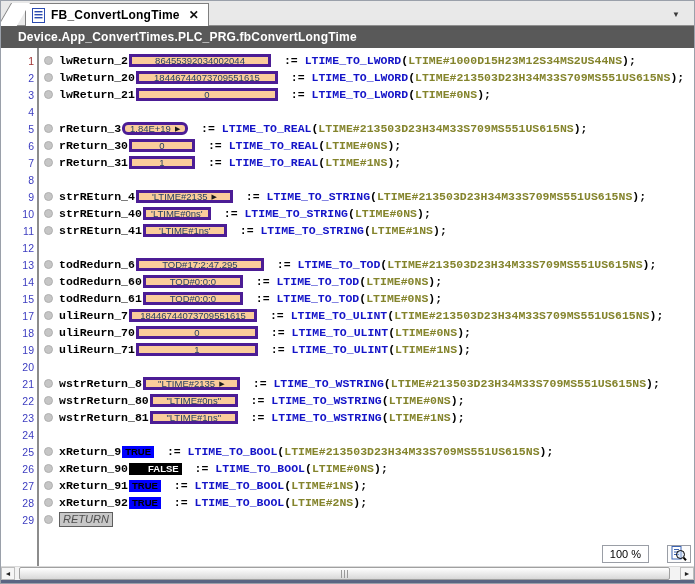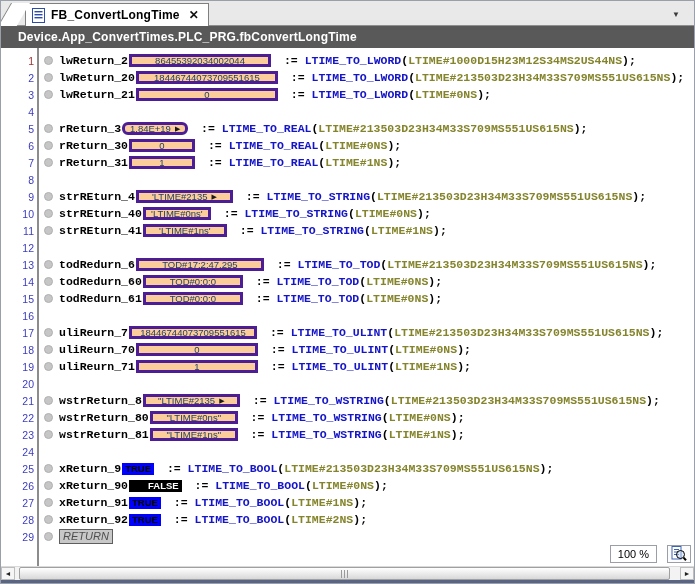--- a/index.html
+++ b/index.html
@@ -47,21 +47,21 @@
   }
   .varrow{font-size:7px;color:#1A1A1A;margin-left:4px;line-height:1;}
   .chip{display:inline-flex;align-items:center;height:12px;padding:0 3px;margin:0 6px 0 1px;
     font-family:"Liberation Sans",sans-serif;font-size:9.5px;font-weight:bold;}
   .chip.t{background:#0000FF;color:#000;text-align:center;}
   .chip.f{background:#000;color:#FFF;padding-left:19px;}
   .retbox{display:inline-block;background:#C8C8C8;border:1px solid #5E5E5E;color:#4E4E4E;
     font-family:"Liberation Sans",sans-serif;font-size:11px;font-weight:normal;
     height:13px;line-height:13px;padding:0 3px;font-style:italic;}
   
-  .zoomctl{position:absolute;right:3px;bottom:3px;display:flex;gap:10px;align-items:stretch;}
+  .zoomctl{position:absolute;right:3px;bottom:3px;display:flex;gap:18px;align-items:stretch;}
   .zbox{border:1px solid #9A9EA6;background:#FFF;font-size:11px;color:#000;padding:1px 7px;display:flex;align-items:center;}
   .magbtn{width:22px;border:1px solid #9A9EA6;background:#FCFCFC;display:flex;align-items:center;justify-content:center;}
   
   .hscroll{height:14px;display:flex;background:#F3F3F3;border-top:1px solid #DADADA;box-sizing:border-box;}
   .sbtn{width:14px;flex:none;background:#F6F6F6;border:1px solid #BDBDBD;box-sizing:border-box;
     display:flex;align-items:center;justify-content:center;font-size:7px;color:#222;}
   .track{flex:1;position:relative;}
   .thumb{position:absolute;left:4px;top:0;bottom:0;width:calc(100% - 14px);
     background:linear-gradient(#FFFFFF,#D8D8D8);border:1px solid #A0A0A0;border-radius:2px;box-sizing:border-box;
     display:flex;align-items:center;justify-content:center;}
@@ -195,27 +195,20 @@
     <span class="code"><span class="blk">todRedurn_60</span><span class="vbox" style="width: 100px;"><span class="vtext">TOD#0:0:0</span></span><span class="blk"> := </span><span class="k">LTIME_TO_TOD</span><span class="blk">(</span><span class="lit">LTIME#0NS</span><span class="blk">);</span></span>
   </div>
         <div class="row">
     <span class="lnum">15</span>
     <span class="bpcol">
             <span class="bp"></span>
           </span>
     <span class="code"><span class="blk">todRedurn_61</span><span class="vbox" style="width: 100px;"><span class="vtext">TOD#0:0:0</span></span><span class="blk"> := </span><span class="k">LTIME_TO_TOD</span><span class="blk">(</span><span class="lit">LTIME#0NS</span><span class="blk">);</span></span>
   </div>
         <div class="row">
-    <span class="lnum">16</span>
-    <span class="bpcol">
-            <span class="bp" style="visibility: hidden;"></span>
-          </span>
-    <span class="code"></span>
-  </div>
-        <div class="row">
     <span class="lnum">17</span>
     <span class="bpcol">
             <span class="bp"></span>
           </span>
     <span class="code"><span class="blk">uliReurn_7</span><span class="vbox" style="width: 128px;"><span class="vtext">18446744073709551615</span></span><span class="blk"> := </span><span class="k">LTIME_TO_ULINT</span><span class="blk">(</span><span class="lit">LTIME#213503D23H34M33S709MS551US615NS</span><span class="blk">);</span></span>
   </div>
         <div class="row">
     <span class="lnum">18</span>
     <span class="bpcol">
             <span class="bp"></span>

